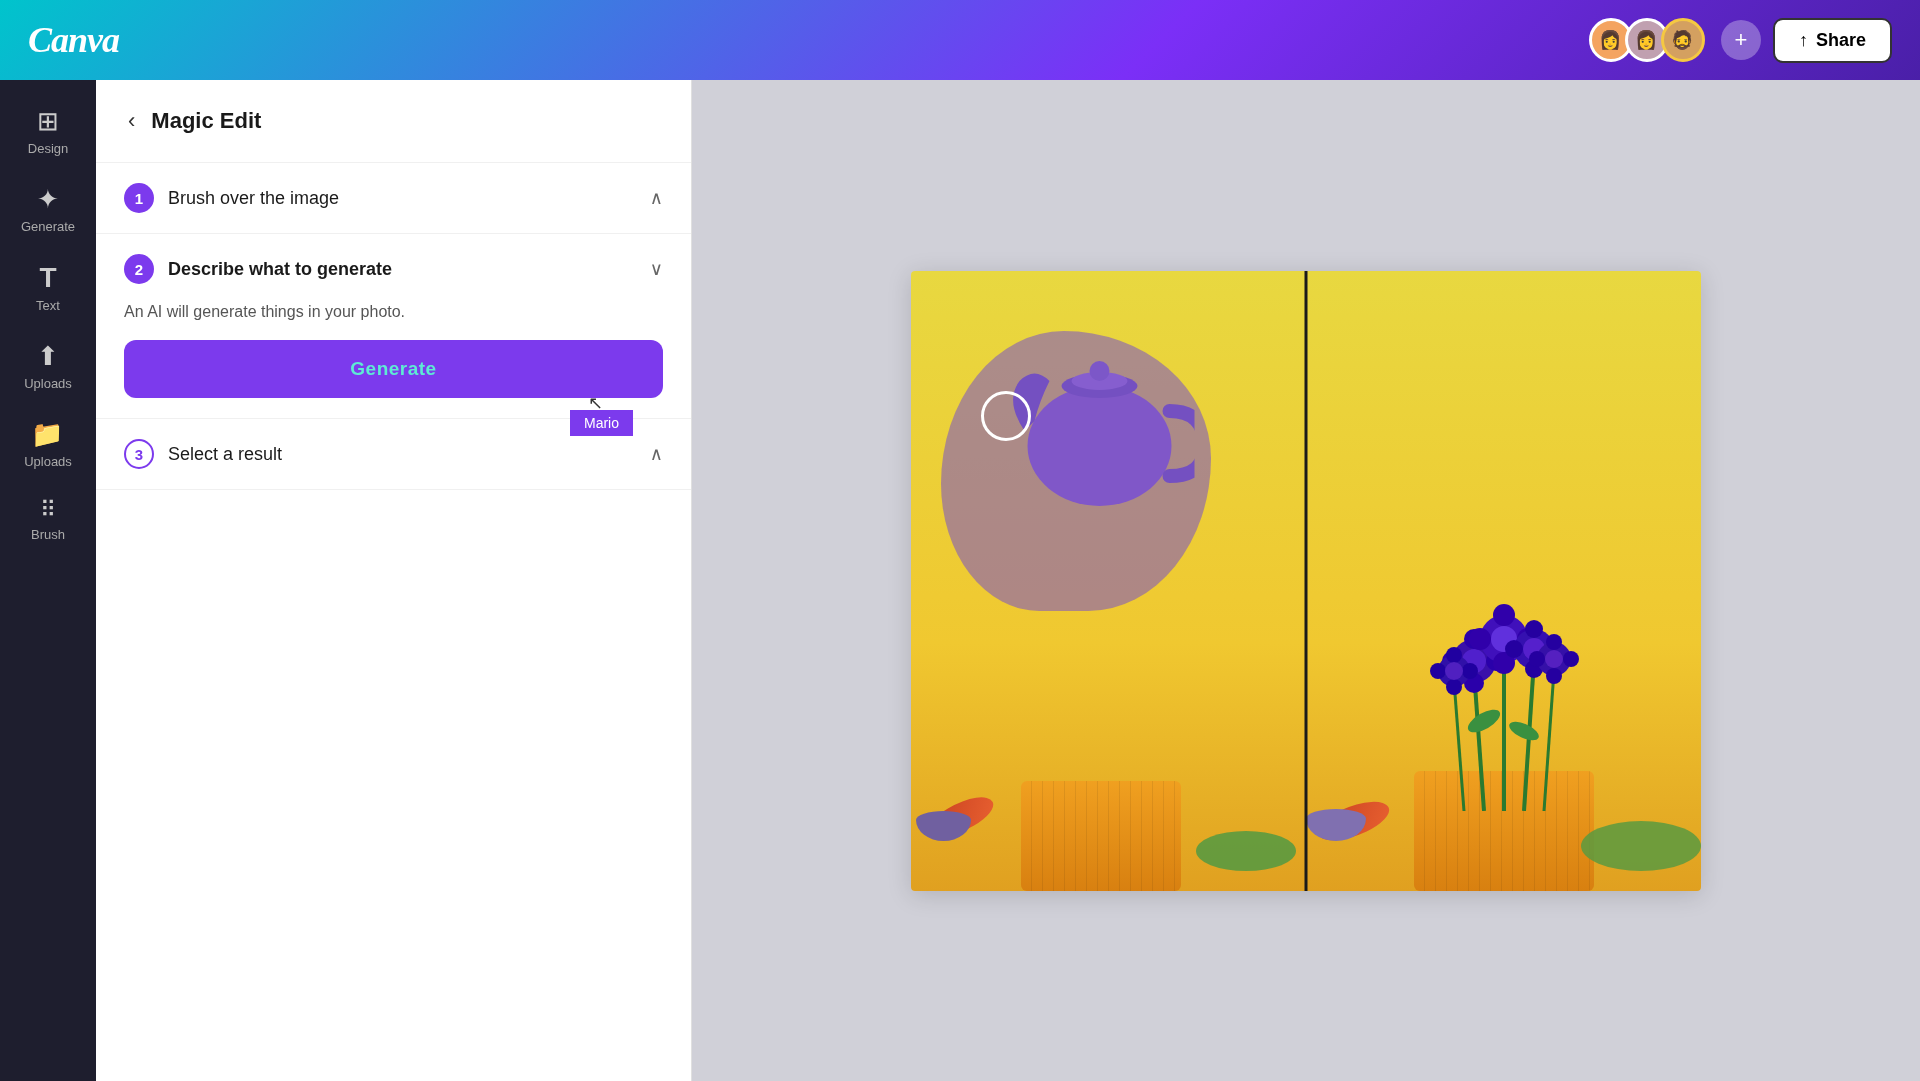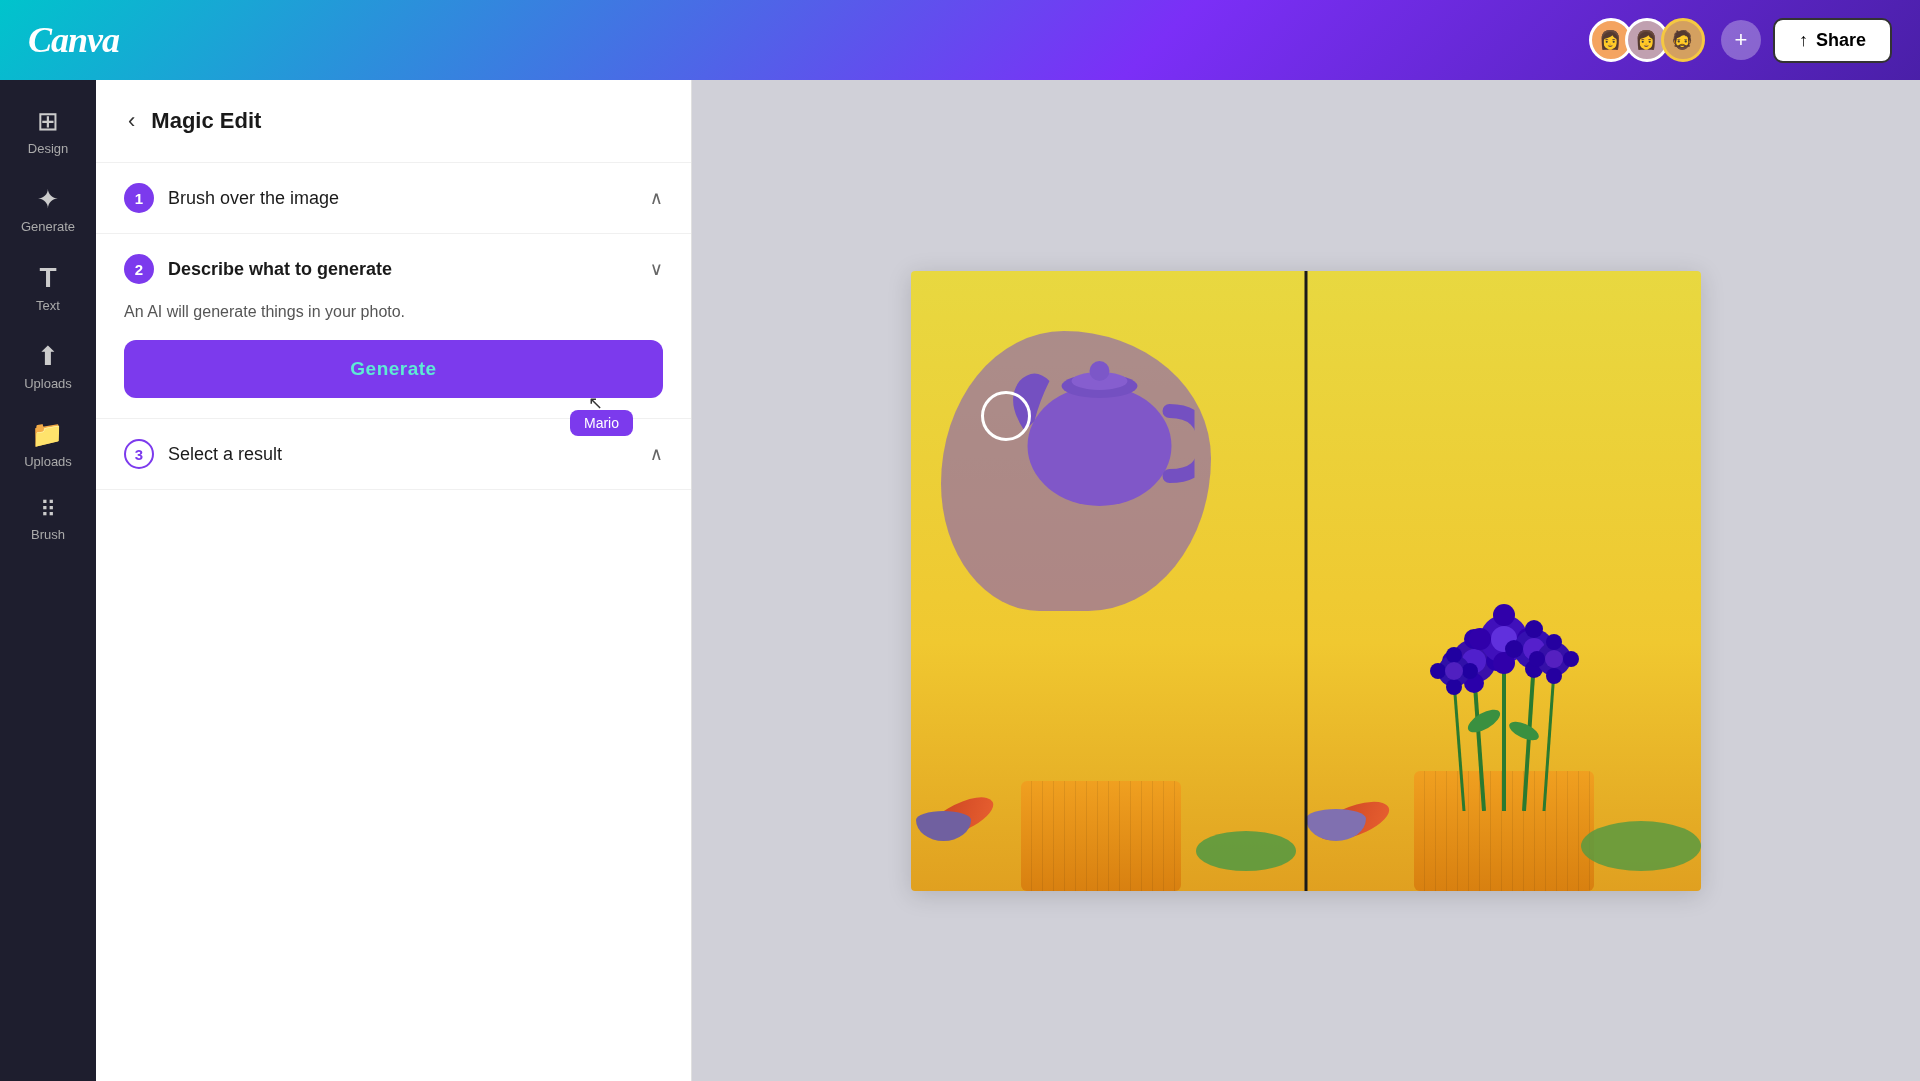--- a/index.html
+++ b/index.html
@@ -215,21 +215,21 @@
     .cursor-area {
       position: relative;
     }
     .cursor-tooltip {
       position: absolute;
       bottom: -38px;
       right: 30px;
       background: #7c3aed;
       color: white;
       padding: 5px 14px;
-      border-radius: 8px;
+      border-radius: 0;
       font-size: 14px;
       font-weight: 500;
       white-space: nowrap;
     }
     .cursor-icon {
       position: absolute;
       bottom: -16px;
       right: 60px;
       font-size: 18px;
       color: #333;

